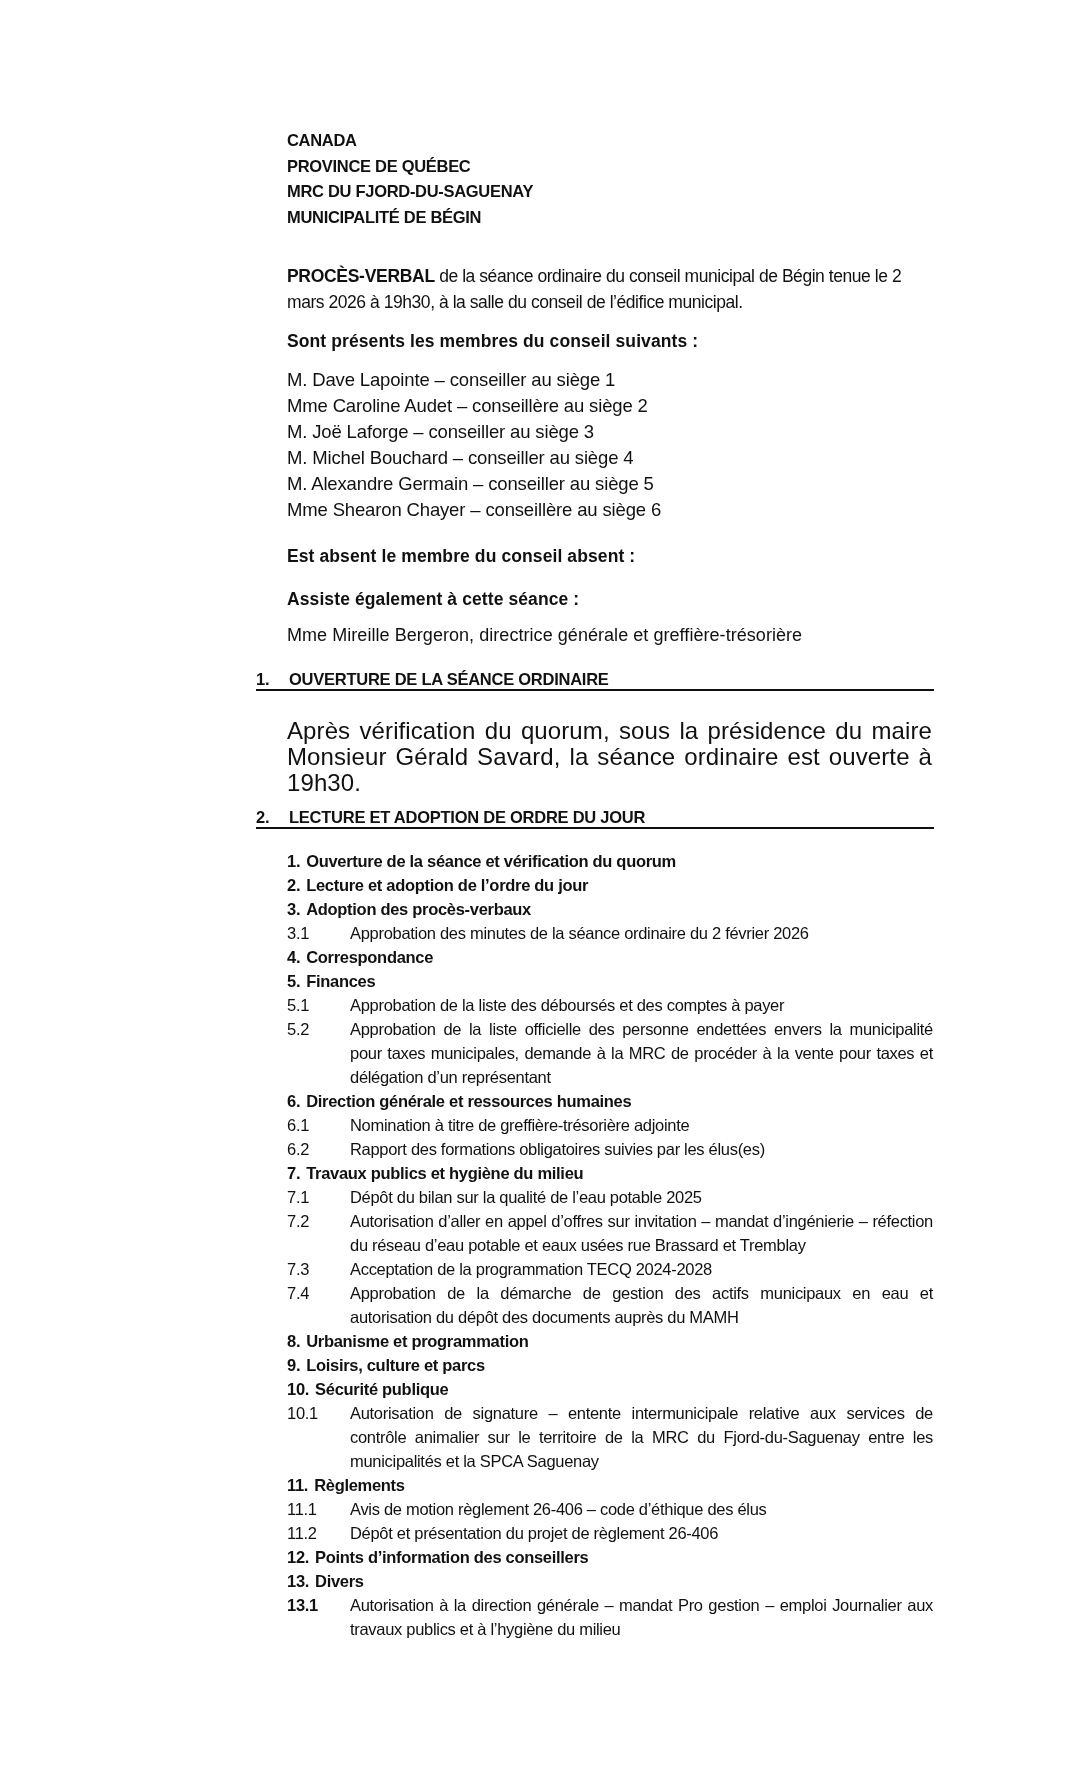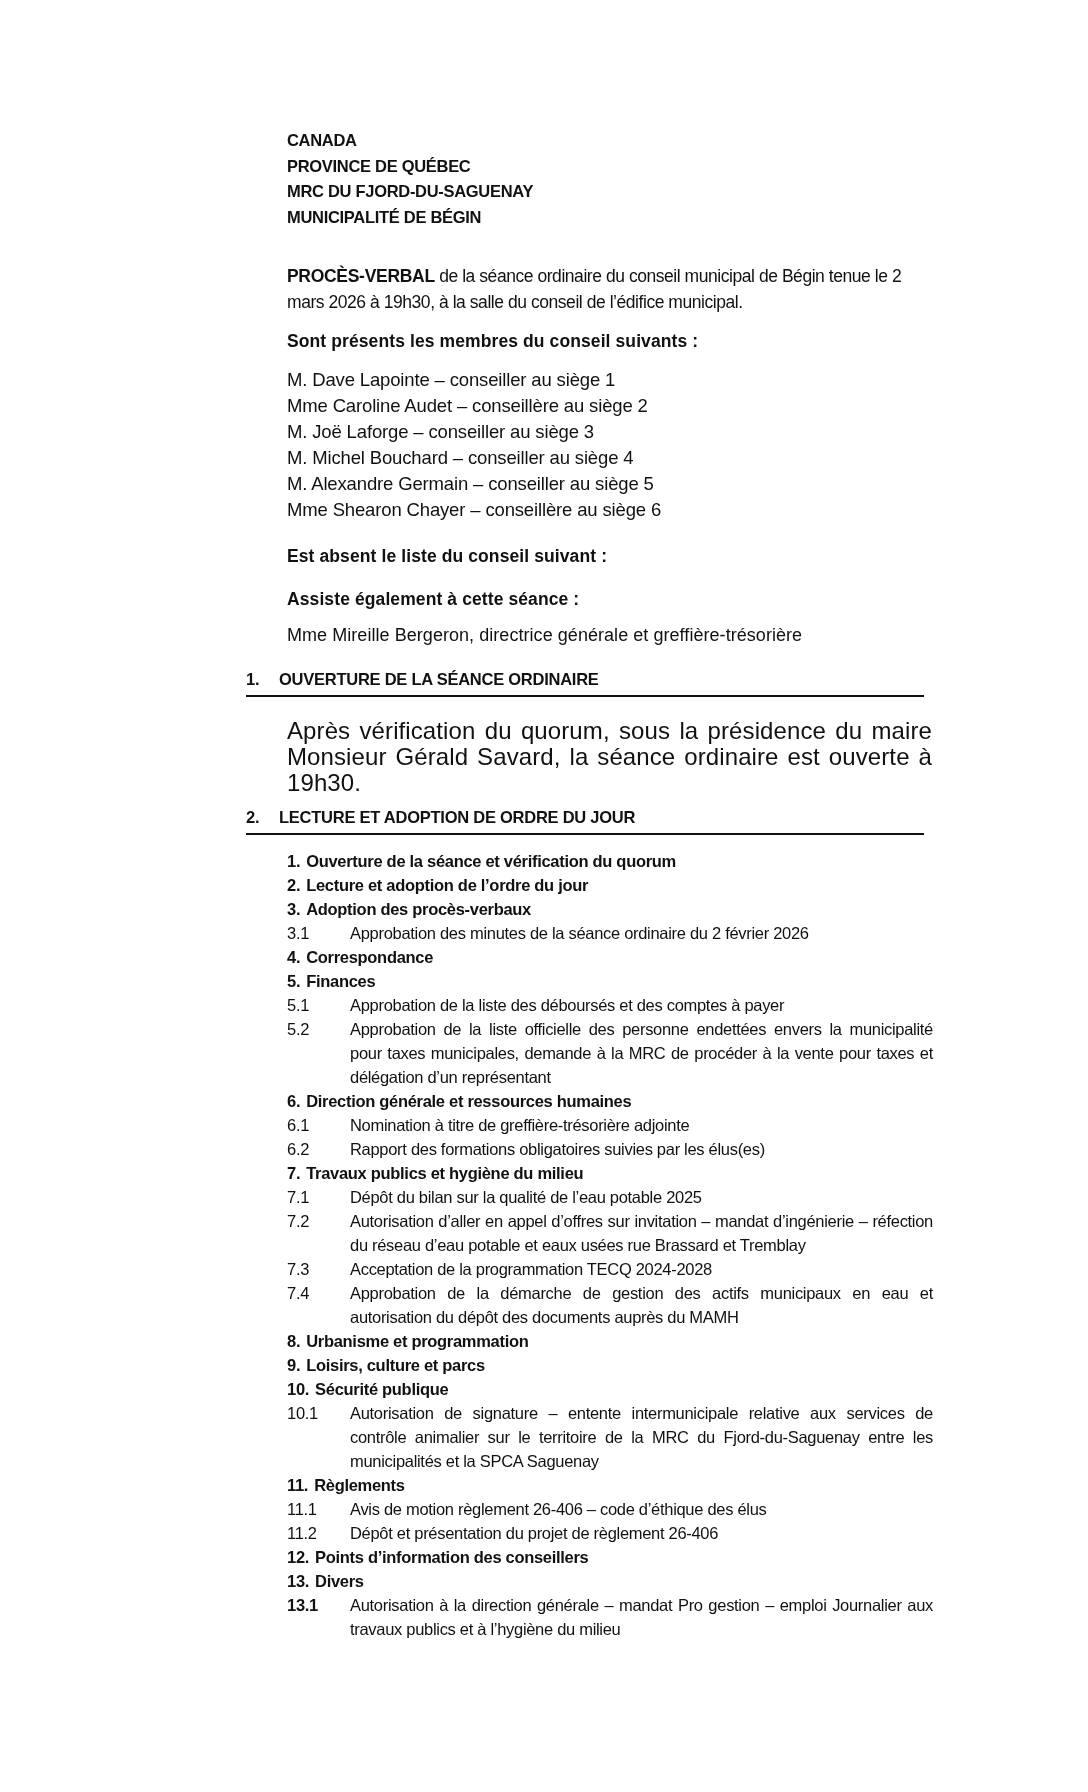--- a/index.html
+++ b/index.html
@@ -34,23 +34,23 @@
       font-size: 18.5px; line-height: 26px; letter-spacing: -0.15px;
     }
     .members div { white-space: nowrap; }
 
     .attendee {
       position: absolute; left: 287px; top: 625px;
       font-size: 18px; letter-spacing: 0.05px; white-space: nowrap;
     }
 
     .section-title {
-      position: absolute; left: 246px; width: 678px;
+      position: absolute; left: 256px; width: 678px;
       font-weight: bold; font-size: 16.5px; letter-spacing: -0.25px;
-      padding-bottom: 6px; border-bottom: 2.5px solid #111;
+      border-bottom: 2.5px solid #111;
       white-space: nowrap;
     }
     .section-title .num { display: inline-block; width: 33px; }
 
     .opening {
       position: absolute; left: 287px; top: 718px; width: 645px;
       font-size: 24px; line-height: 26px; text-align: justify; letter-spacing: 0.1px;
     }
 
     .agenda {
@@ -85,21 +85,21 @@
 
   <div class="members">
     <div>M. Dave Lapointe – conseiller au siège 1</div>
     <div>Mme Caroline Audet – conseillère au siège 2</div>
     <div>M. Joë Laforge – conseiller au siège 3</div>
     <div>M. Michel Bouchard – conseiller au siège 4</div>
     <div>M. Alexandre Germain – conseiller au siège 5</div>
     <div>Mme Shearon Chayer – conseillère au siège 6</div>
   </div>
 
-  <div class="subhead" style="top:546px;">Est absent le liste du conseil suivant :</div>
+  <div class="subhead" style="top:546px;">Est absent le membre du conseil absent :</div>
   <div class="subhead" style="top:589px;">Assiste également à cette séance :</div>
   <div class="attendee">Mme Mireille Bergeron, directrice générale et greffière-trésorière</div>
 
   <div class="section-title" style="top:670px;">
     <span class="num">1.</span><span>OUVERTURE DE LA SÉANCE ORDINAIRE</span>
   </div>
 
   <div class="opening">Après vérification du quorum, sous la présidence du maire Monsieur Gérald Savard, la séance ordinaire est ouverte à 19h30.</div>
 
   <div class="section-title" style="top:808px;">

